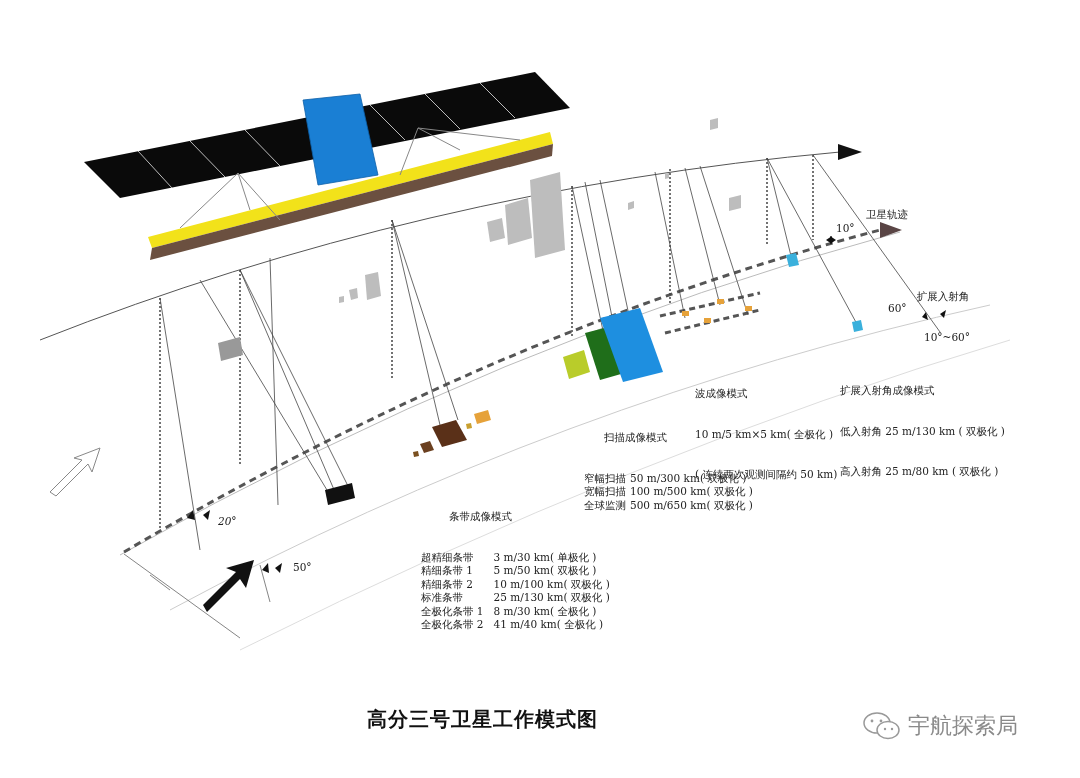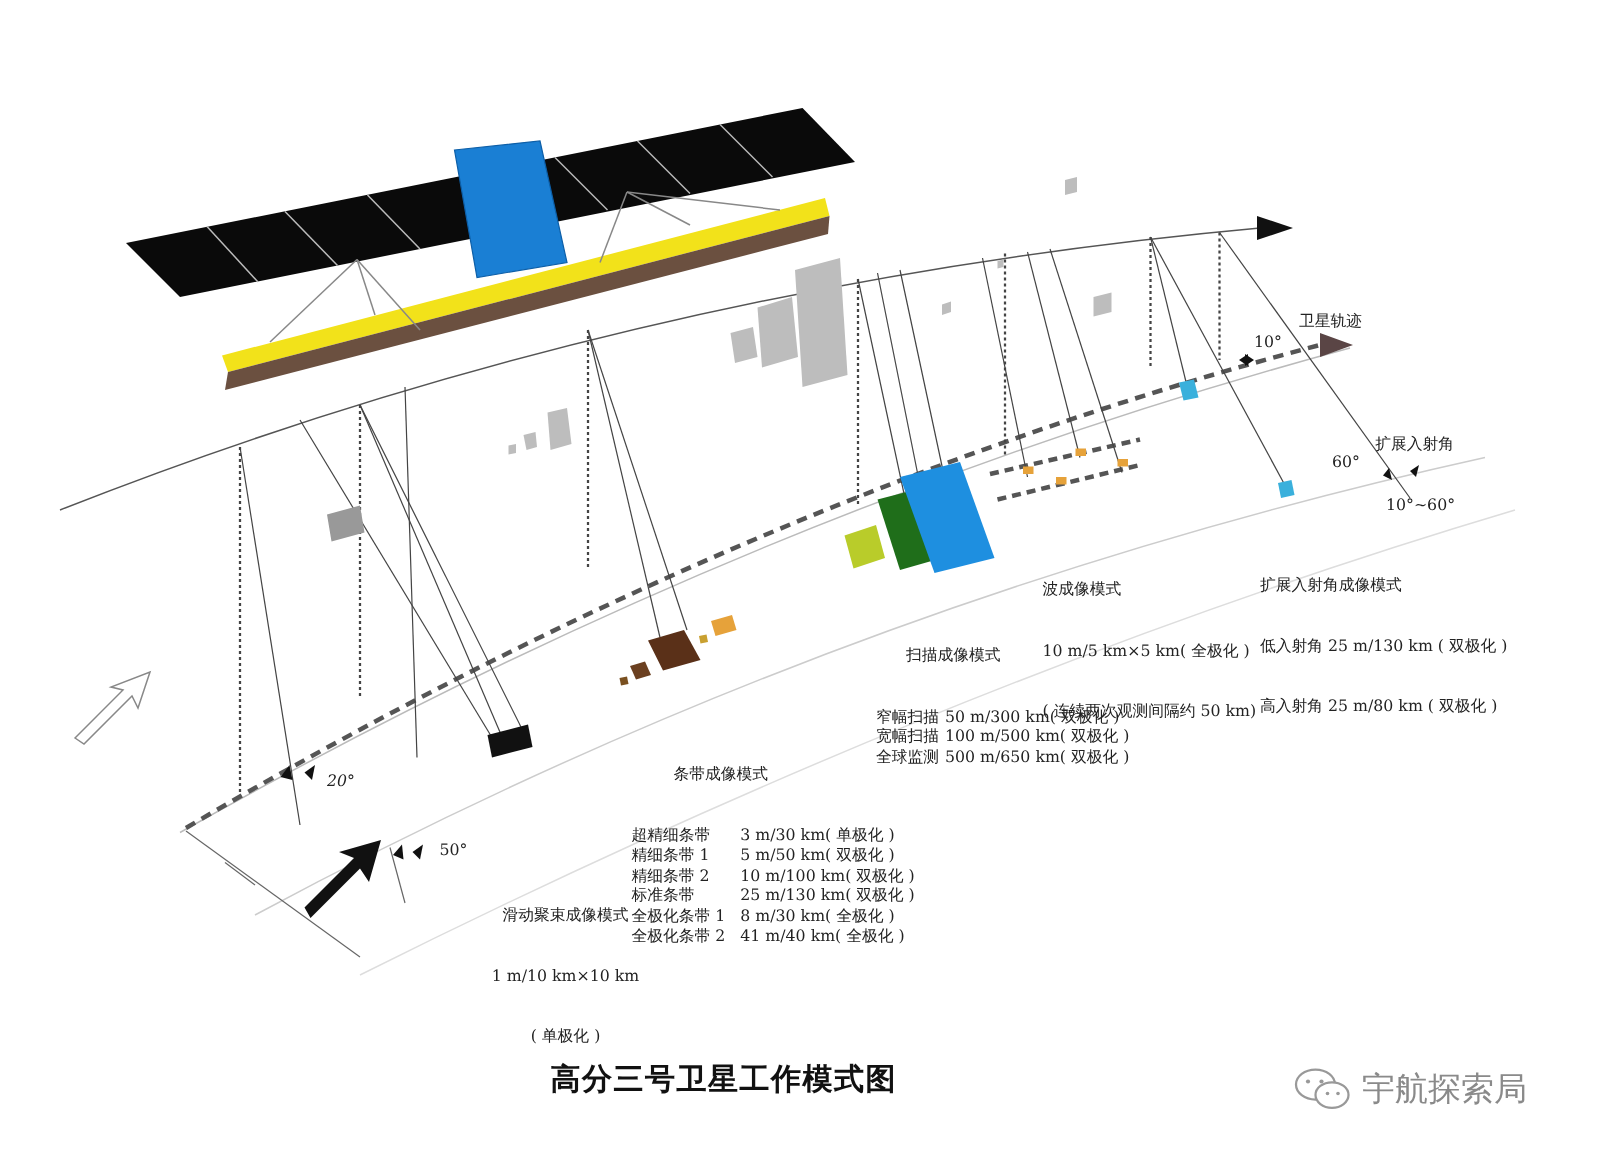--- a/index.html
+++ b/index.html
@@ -159,25 +159,20 @@
     <span class="title">扩展入射角</span>
     <span class="title" style="padding-left:8px;">10°~60°</span>
   </div>
   <div class="angle" style="left:888px; top:302px;">60°</div>
 
   <div class="angle" style="left:218px; top:515px;font-style:italic;">20°</div>
   <div class="angle" style="left:293px; top:561px;">50°</div>
 
 
   
-  <div class="lbl center" style="left:327px; top:577px; width:100px;">
-    <span class="title">滑动聚束成像模式</span>
-    <span class="title">1 m/10 km×10 km</span>
-    <span class="title">( 单极化 )</span>
-  </div>
 
   
   <div class="lbl" style="left:421px; top:483px;">
     <span class="title" style="padding-left:28px;">条带成像模式</span>
     <table class="tbl">
       <tbody><tr><td class="name">超精细条带</td><td>3 m/30 km( 单极化 )</td></tr>
       <tr><td class="name">精细条带 1</td><td>5 m/50 km( 双极化 )</td></tr>
       <tr><td class="name">精细条带 2</td><td>10 m/100 km( 双极化 )</td></tr>
       <tr><td class="name">标准条带</td><td>25 m/130 km( 双极化 )</td></tr>
       <tr><td class="name">全极化条带 1</td><td>8 m/30 km( 全极化 )</td></tr>

